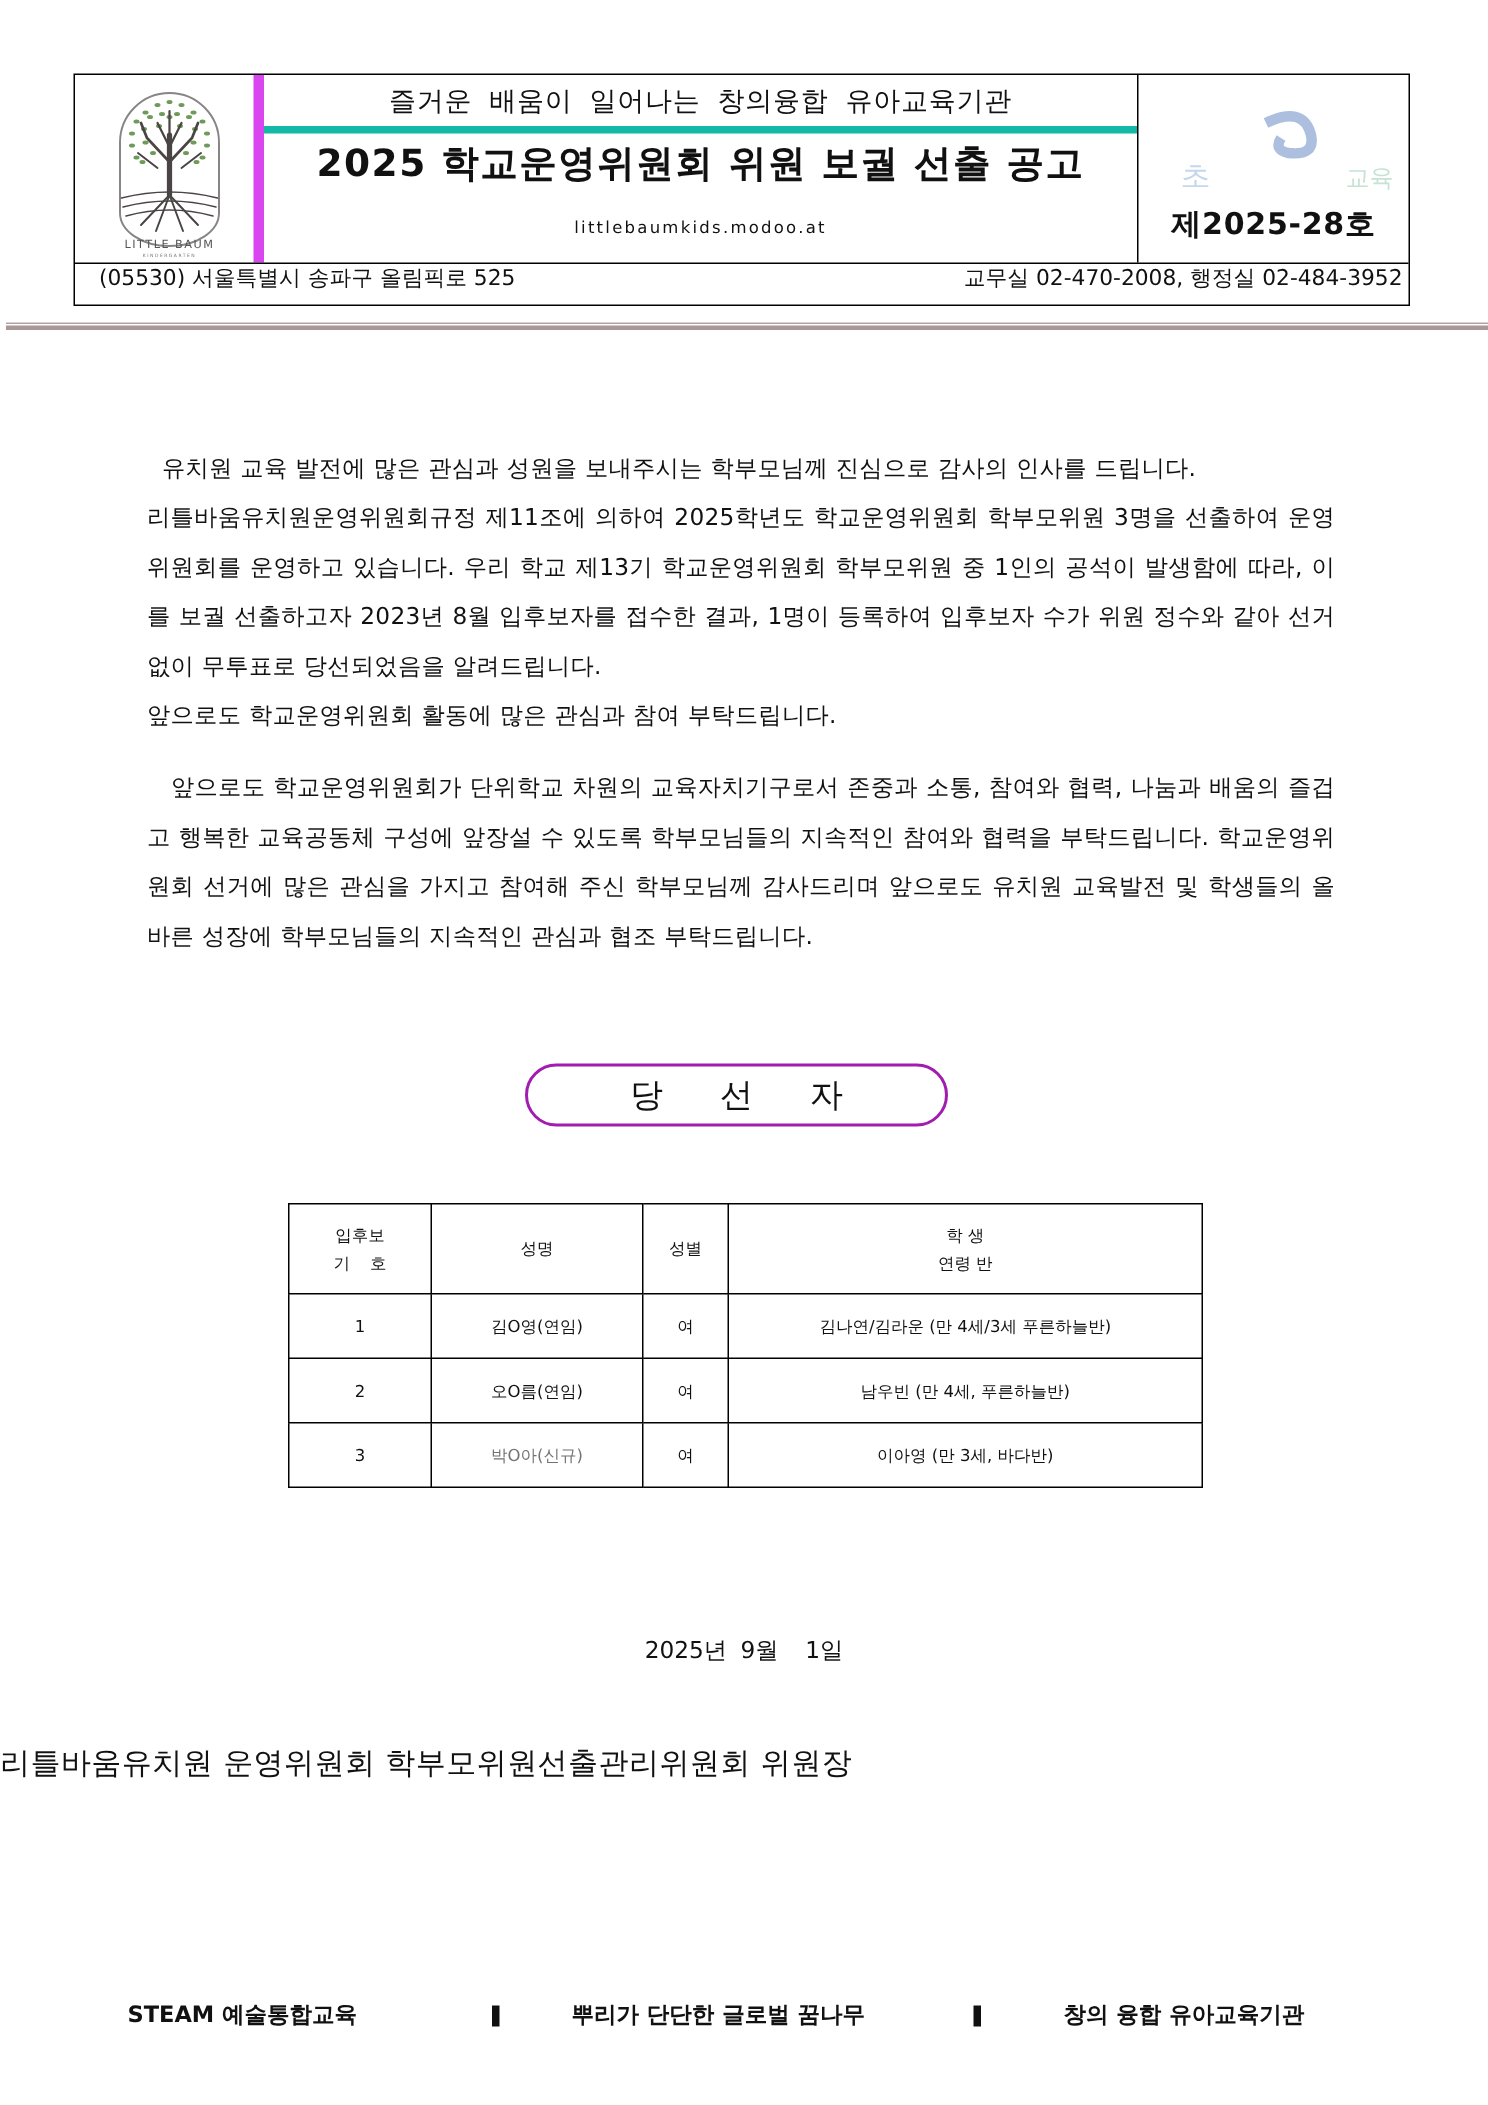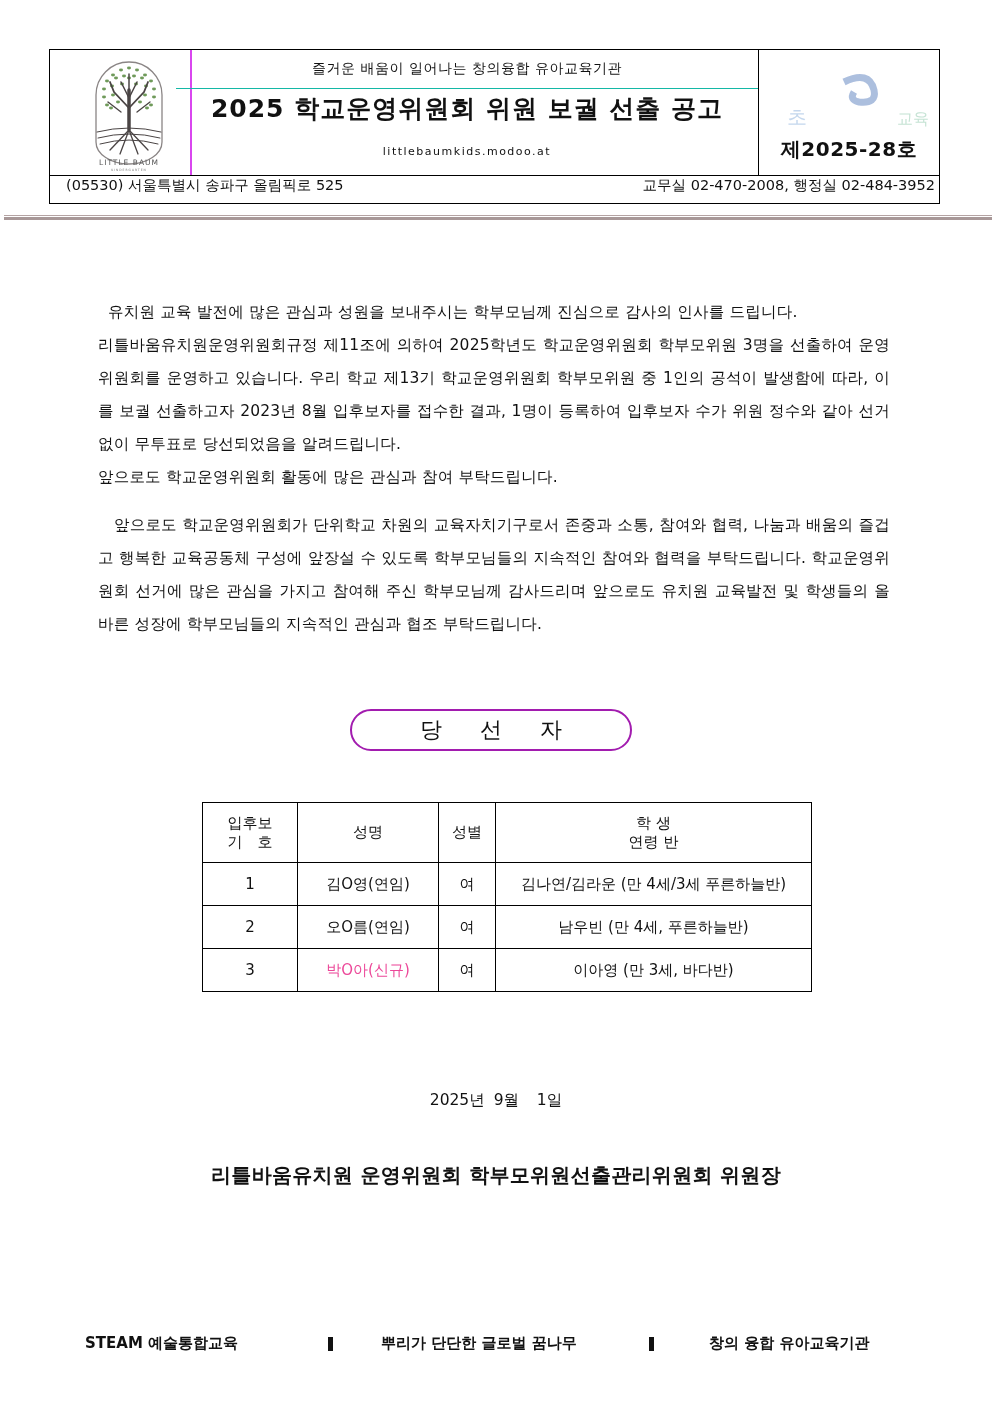--- a/index.html
+++ b/index.html
@@ -1,51 +1,51 @@
 <!DOCTYPE html>
 <html><head>
 <meta charset="utf-8">
 <style>
   html, body { margin:0; padding:0; background:#ffffff; }
   body { width:992px; height:1403px; position:relative; overflow:hidden;
          font-family:"DejaVu Sans","Liberation Sans",sans-serif; color:#111; }
   .abs { position:absolute; }
   
   #hdr { left:49px; top:49px; width:891px; height:155px; border:1px solid #000; box-sizing:border-box; }
-  #hdr .logo-cell { position:absolute; left:16px; top:0; width:126px; height:125px; border-right:2px solid #d946ef; box-sizing:border-box; }
+  #hdr .logo-cell { position:absolute; left:0; top:0; width:126px; height:125px; border-right:7px solid #d946ef; box-sizing:border-box; }
   #hdr .mid { position:absolute; left:126px; top:0; width:582px; height:125px; }
-  #hdr .mid .top { position:absolute; left:0; top:0; width:100%; height:39px; border-bottom:1px solid #14b8a6; box-sizing:border-box;
-                   display:flex; align-items:center; justify-content:center; font-size:14px; letter-spacing:0.5px; }
+  #hdr .mid .top { position:absolute; left:0; top:0; width:100%; height:39px; border-bottom:5px solid #14b8a6; box-sizing:border-box;
+                   display:flex; align-items:center; justify-content:center; font-size:18px; letter-spacing:0.5px;font-family:Liberation Mono, monospace; }
   #hdr .mid .title { position:absolute; left:0; top:42px; width:100%; text-align:center; font-size:25px; font-weight:bold; letter-spacing:1px; }
   #hdr .mid .url { position:absolute; left:0; top:95px; width:100%; text-align:center; font-size:11px; letter-spacing:1.5px; }
   #hdr .right { position:absolute; left:708px; top:0; width:181px; height:125px; border-left:1px solid #000; box-sizing:border-box; text-align:center; }
   #hdr .right .motto { position:relative; font-size:13px; line-height:16px; padding-top:2px; z-index:2; }
   #hdr .right .num { position:absolute; left:0; top:86px; width:100%; font-size:20px; font-weight:bold; letter-spacing:0.5px; }
   #hdr .right .wm { position:absolute; left:20px; top:22px; width:150px; height:60px; z-index:1; opacity:0.45; }
   #hdr .addr-row { position:absolute; left:0; top:125px; width:100%; height:29px; border-top:1px solid #000; box-sizing:border-box;
                    display:flex; align-items:flex-start; justify-content:space-between; padding:0 4px 0 16px; font-size:14.5px; }
   
   #divider { left:4px; top:215px; width:988px; height:5px; }
   #divider .l1 { height:1px; background:#b4a3a3; }
   #divider .l2 { height:1px; background:#ffffff; }
   #divider .l3 { height:3px; background:#a89898; }
   
   .para { position:absolute; left:98px; width:792px; font-size:15.5px; line-height:33px; text-align:justify; text-align-last:left; letter-spacing:0.2px; }
   .para p { margin:0; }
   
   #winner-label { left:350px; top:709px; width:282px; height:42px; border:2px solid #a21caf; border-radius:21px; box-sizing:border-box;
                   display:flex; align-items:center; justify-content:center; font-size:22px; letter-spacing:38px; padding-left:38px; }
   
-  #tbl { left:202px; top:802px; border-collapse:collapse; font-size:15px; }
+  #tbl { left:192px; top:802px; border-collapse:collapse; font-size:11px; }
   #tbl td, #tbl th { border:1px solid #000; text-align:center; font-weight:normal; padding:0; }
   #tbl th { height:59px; line-height:19px; }
   #tbl td { height:42px; }
-  .blue { color:#ec4899; }
+  .blue { color:#737373; }
   #date { left:0; width:992px; top:1090px; text-align:center; font-size:15.5px; word-spacing:4px; }
-  #signer { left:0; width:992px; top:1162px; text-align:center; font-size:20px; font-weight:bold; letter-spacing:0.3px; }
+  #signer { left:0; width:992px; top:1162px; text-align:left; font-size:20px; font-weight:normal; letter-spacing:0.3px; }
   #footer { left:85px; top:1334px; width:800px; font-size:15px; font-weight:bold; }
   #footer span { position:absolute; white-space:nowrap; }
   .sep { display:inline-block; width:5px; height:14px; background:#111; }
 </style>
 </head>
 <body>
 
 <div id="hdr" class="abs">
   <div class="logo-cell">
     <svg width="126" height="125" viewBox="0 0 126 125">

